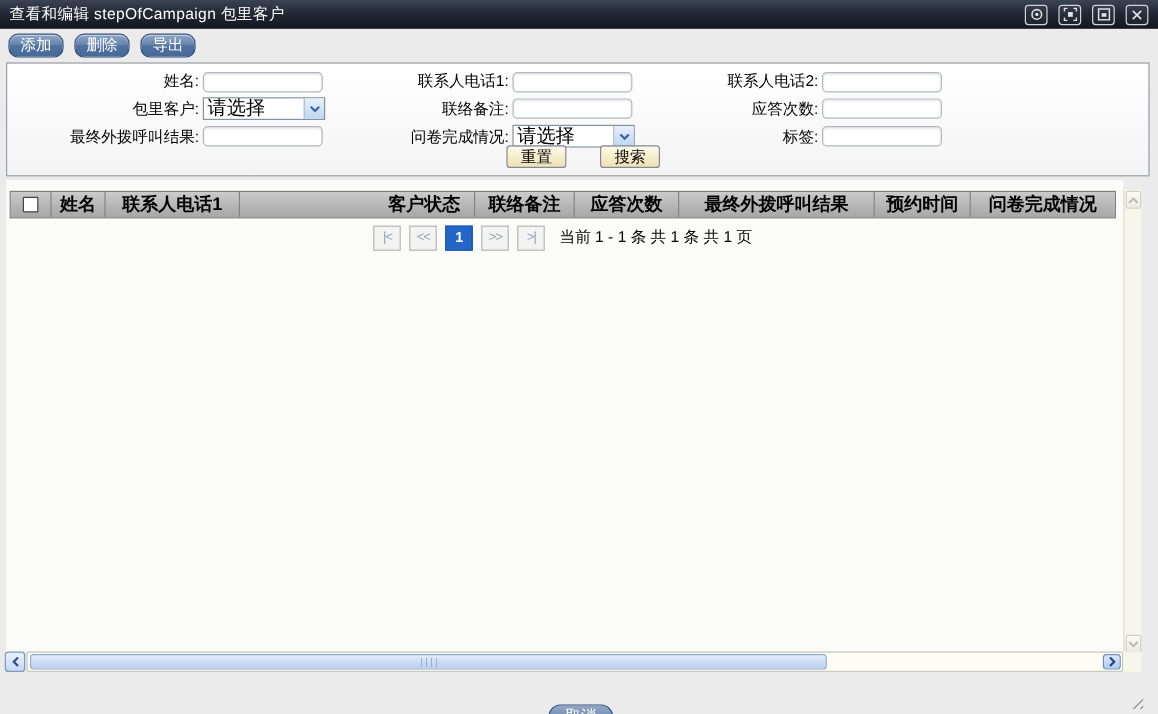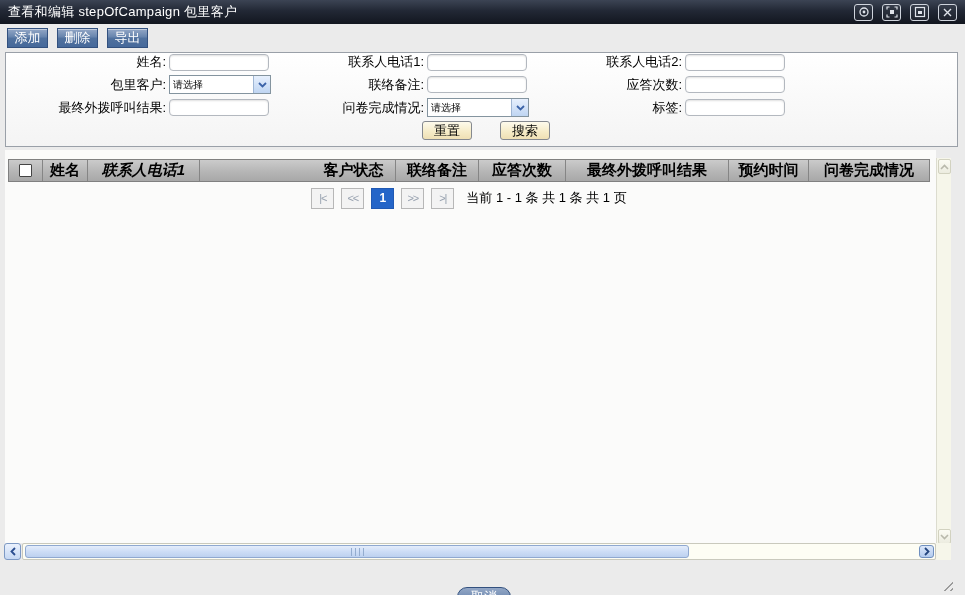--- a/index.html
+++ b/index.html
@@ -18,45 +18,45 @@
   .win-btn {
     width:19px; height:17px; margin-left:9px; border:1px solid #cfd4dc; border-radius:3px;
     display:flex; align-items:center; justify-content:center; color:#dfe3ea; cursor:pointer;
     background:rgba(255,255,255,0.04);
   }
   .win-btn svg { display:block; }
 
   
   .toolbar { position:absolute; top:28px; left:7px; display:flex; gap:9px; }
   .btn-blue {
-    min-width:41px; height:20px; padding:0 4px; border:1px solid #33517f; border-radius:0;
+    min-width:41px; height:20px; padding:0 9px; border:1px solid #33517f; border-radius:8px;
     background:linear-gradient(#93a7c6 0%, #6684ad 45%, #51729f 50%, #46699a 100%);
     color:#fff; font-size:13px; display:flex; align-items:center; justify-content:center;
     box-shadow:inset 0 1px 0 rgba(255,255,255,.45); cursor:pointer;font-family:Liberation Serif, serif;
   }
 
   
   .search-panel {
     position:absolute; top:52px; left:5px; width:953px; height:95px;
     background:linear-gradient(#ffffff, #f4f4f4); border:1px solid #9aa0a8;
   }
   .form-grid {
     display:grid; grid-template-columns:160px 102px 150px 102px 150px 102px;
-    column-gap:3px; row-gap:4px; align-items:center;
+    column-gap:3px; row-gap:4px; padding-top:6px; align-items:center;
   }
   .flabel { text-align:right; white-space:nowrap; font-size:13px; }
   .tinput {
     width:100px; height:17px; border:1px solid #b3b8bf; border-radius:4px; background:#fff;
     box-shadow:inset 0 1px 2px #e0e0e0; font-size:12px; padding:0 4px; outline:none;
   }
   .fake-select {
     width:102px; height:19px; border:1px solid #84949f; background:#fff;
     display:flex; align-items:center; cursor:pointer;
   }
-  .fake-select .val { flex:1; padding-left:3px; font-size:10px;font-family:Liberation Mono, monospace; }
+  .fake-select .val { flex:1; padding-left:3px; font-size:16px;font-family:Liberation Mono, monospace; }
   .fake-select .arrow {
     width:17px; height:17px; background:linear-gradient(#e7f0fd,#bfd5f2);
     border-left:1px solid #9fb6d4; display:flex; align-items:center; justify-content:center;
   }
   .form-buttons { position:absolute; left:416px; top:68px; display:flex; gap:28px; }
   .btn-tan {
     height:19px; padding:0 11px; border:1px solid #85898f; border-radius:3px;
     background:linear-gradient(#fdfaec 0%, #f6ecc9 55%, #efe0b4 100%);
     font-size:13px; display:flex; align-items:center; cursor:pointer;
   }
@@ -220,21 +220,21 @@
     </div>
   </div>
 
   <div class="content-bg"></div>
 
   <div class="table-header">
     <div class="th" style="flex:0 0 34px;">
       <div class="checkbox"></div>
     </div>
     <div class="th" style="flex:0 0 45px;">姓名</div>
-    <div class="th" style="flex:0 0 112px;font-style:italic;">联系人电话1</div>
+    <div class="th" style="flex:0 0 112px;">联系人电话1</div>
     <div class="th" style="flex:0 0 112px;margin-top:44px;">联系人电话2</div>
     <div class="th" style="flex:0 0 84px;">客户状态</div>
     <div class="th" style="flex:0 0 83px;">联络备注</div>
     <div class="th" style="flex:0 0 87px;">应答次数</div>
     <div class="th" style="flex:0 0 163px;">最终外拨呼叫结果</div>
     <div class="th" style="flex:0 0 80px;">预约时间</div>
     <div class="th" style="flex:1;">问卷完成情况</div>
   </div>
 
   <div class="pagination">

